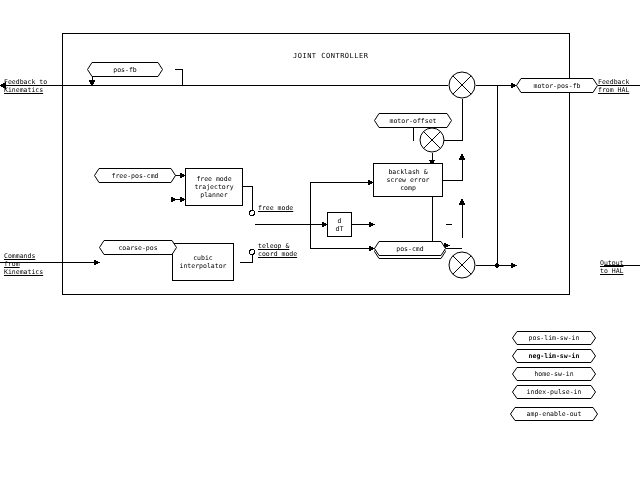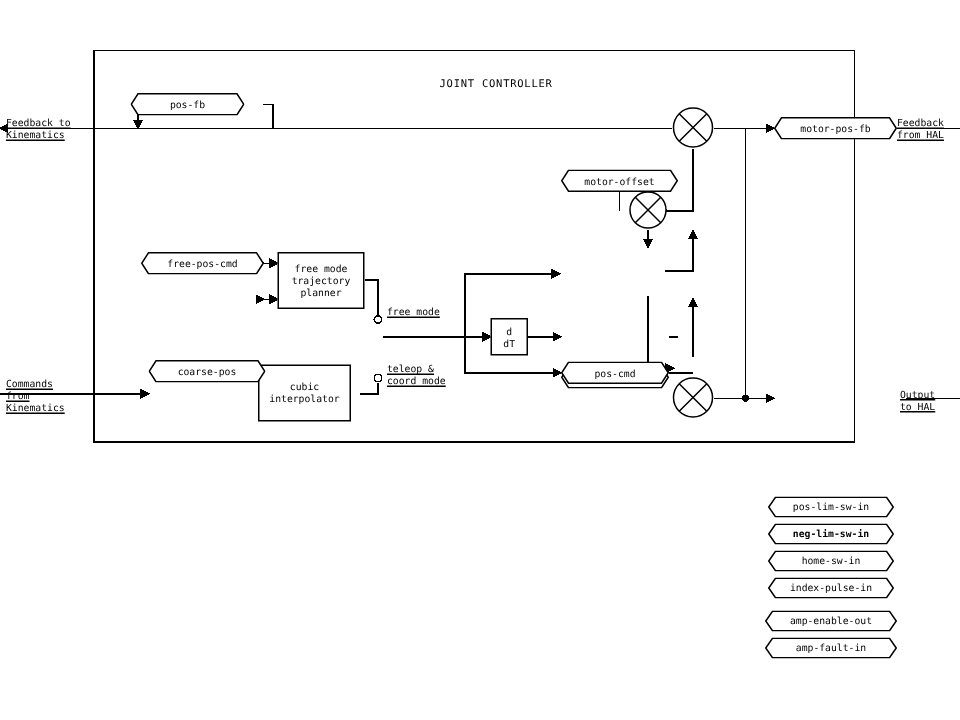--- a/index.html
+++ b/index.html
@@ -182,20 +182,23 @@
   <div class="label left" style="left:258px; top:242px;">teleop &amp;
 coord mode</div>
 
   <div class="node" style="left:185px; top:168px; width:58px; height:38px;">free mode
 trajectory
 planner</div>
   <div class="node" style="left:172px; top:243px; width:62px; height:38px;">cubic
 interpolator</div>
   <div class="node" style="left:327px; top:212px; width:25px; height:25px;">d
 dT</div>
+  <div class="node" style="left:373px; top:163px; width:70px; height:34px;">backlash &amp;
+screw error
+comp</div>
 
   <div class="hexwrap" style="left:87px; top:62px; width:76px; height:15px;">
     <svg viewBox="0 0 76 15" preserveAspectRatio="none">
         <polygon points="5,0.5 71,0.5 75.5,7.5 71,14.5 5,14.5 0.5,7.5" fill="#ffffff" stroke="#000000" stroke-width="1"></polygon>
       </svg>
     <div class="hextext">pos-fb</div>
   </div>
   <div class="hexwrap" style="left:94px; top:168px; width:82px; height:15px;">
     <svg viewBox="0 0 82 15" preserveAspectRatio="none">
         <polygon points="5,0.5 77,0.5 81.5,7.5 77,14.5 5,14.5 0.5,7.5" fill="#ffffff" stroke="#000000" stroke-width="1"></polygon>
@@ -255,26 +258,20 @@
     <svg viewBox="0 0 84 14" preserveAspectRatio="none">
         <polygon points="5,0.5 79,0.5 83.5,7 79,13.5 5,13.5 0.5,7" fill="#ffffff" stroke="#000000" stroke-width="1"></polygon>
       </svg>
     <div class="hextext">index-pulse-in</div>
   </div>
   <div class="hexwrap" style="left:510px; top:407px; width:88px; height:14px;">
     <svg viewBox="0 0 88 14" preserveAspectRatio="none">
         <polygon points="5,0.5 83,0.5 87.5,7 83,13.5 5,13.5 0.5,7" fill="#ffffff" stroke="#000000" stroke-width="1"></polygon>
       </svg>
     <div class="hextext">amp-enable-out</div>
-  </div>
-  <div class="hexwrap" style="left:510px; top:425px; width:88px; height:14px;">
-    <svg viewBox="0 0 88 14" preserveAspectRatio="none">
-        <polygon points="5,0.5 83,0.5 87.5,7 83,13.5 5,13.5 0.5,7" fill="#ffffff" stroke="#000000" stroke-width="1"></polygon>
-      </svg>
-    <div class="hextext">amp-fault-in</div>
   </div>
 
   <div class="summer" style="left:448px; top:71px; width:28px; height:28px;">
     <svg viewBox="0 0 28 28">
       <circle cx="14" cy="14" r="13" fill="#ffffff" stroke="#000000" stroke-width="1"></circle>
       <path d="M 4.8 4.8 L 23.2 23.2 M 23.2 4.8 L 4.8 23.2" stroke="#000000" stroke-width="1" fill="none"></path>
     </svg>
   </div>
   <div class="summer" style="left:419px; top:127px; width:26px; height:26px;">
     <svg viewBox="0 0 26 26">

